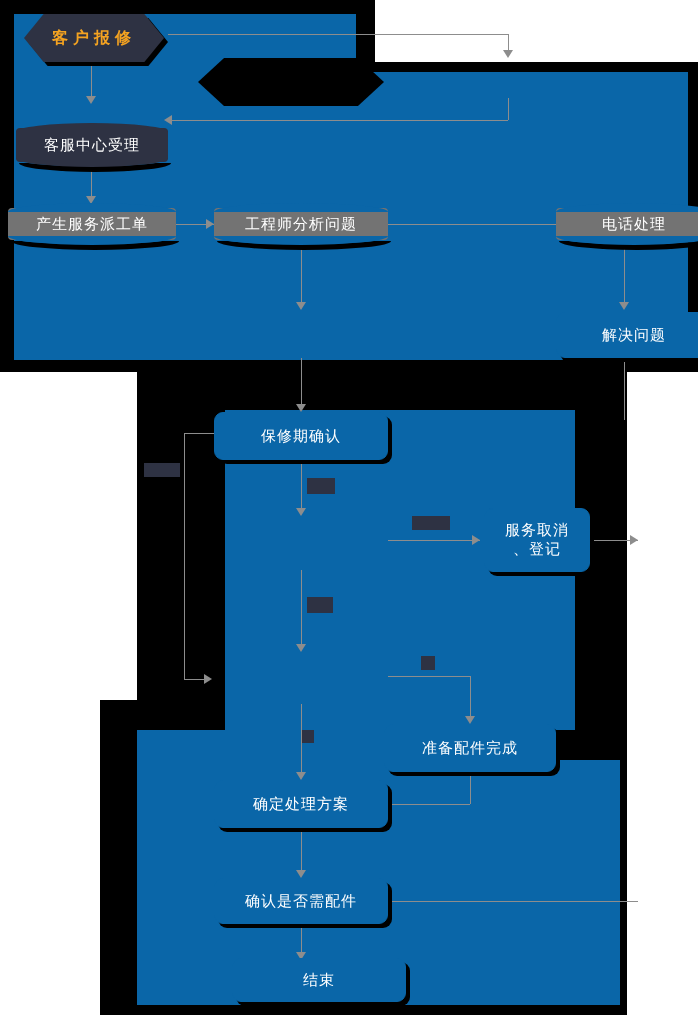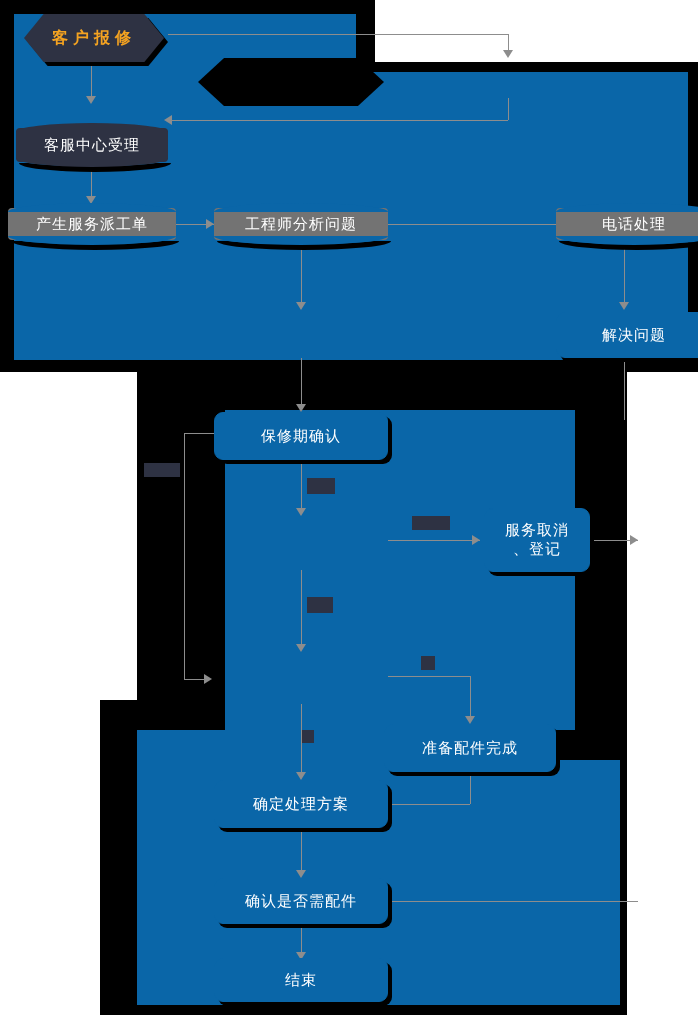--- a/index.html
+++ b/index.html
@@ -242,15 +242,15 @@
   <div class="node node-proc" style="left:484px; top:508px; width:106px; height:64px;">服务取消
 、登记</div>
 
 
   <div class="node node-proc" style="left:384px; top:724px; width:172px; height:48px;">准备配件完成</div>
 
   <div class="node node-proc" style="left:214px; top:780px; width:174px; height:48px;">确定处理方案</div>
 
   <div class="node node-proc" style="left:214px; top:878px; width:174px; height:46px;">确认是否需配件</div>
 
-  <div class="node node-proc" style="left:214px; top:958px; width:174px; height:44px;text-align:center;">结束</div>
+  <div class="node node-proc" style="left:232px; top:958px; width:174px; height:44px;text-align:center;">结束</div>
 
 </div>
 
 </body></html>

